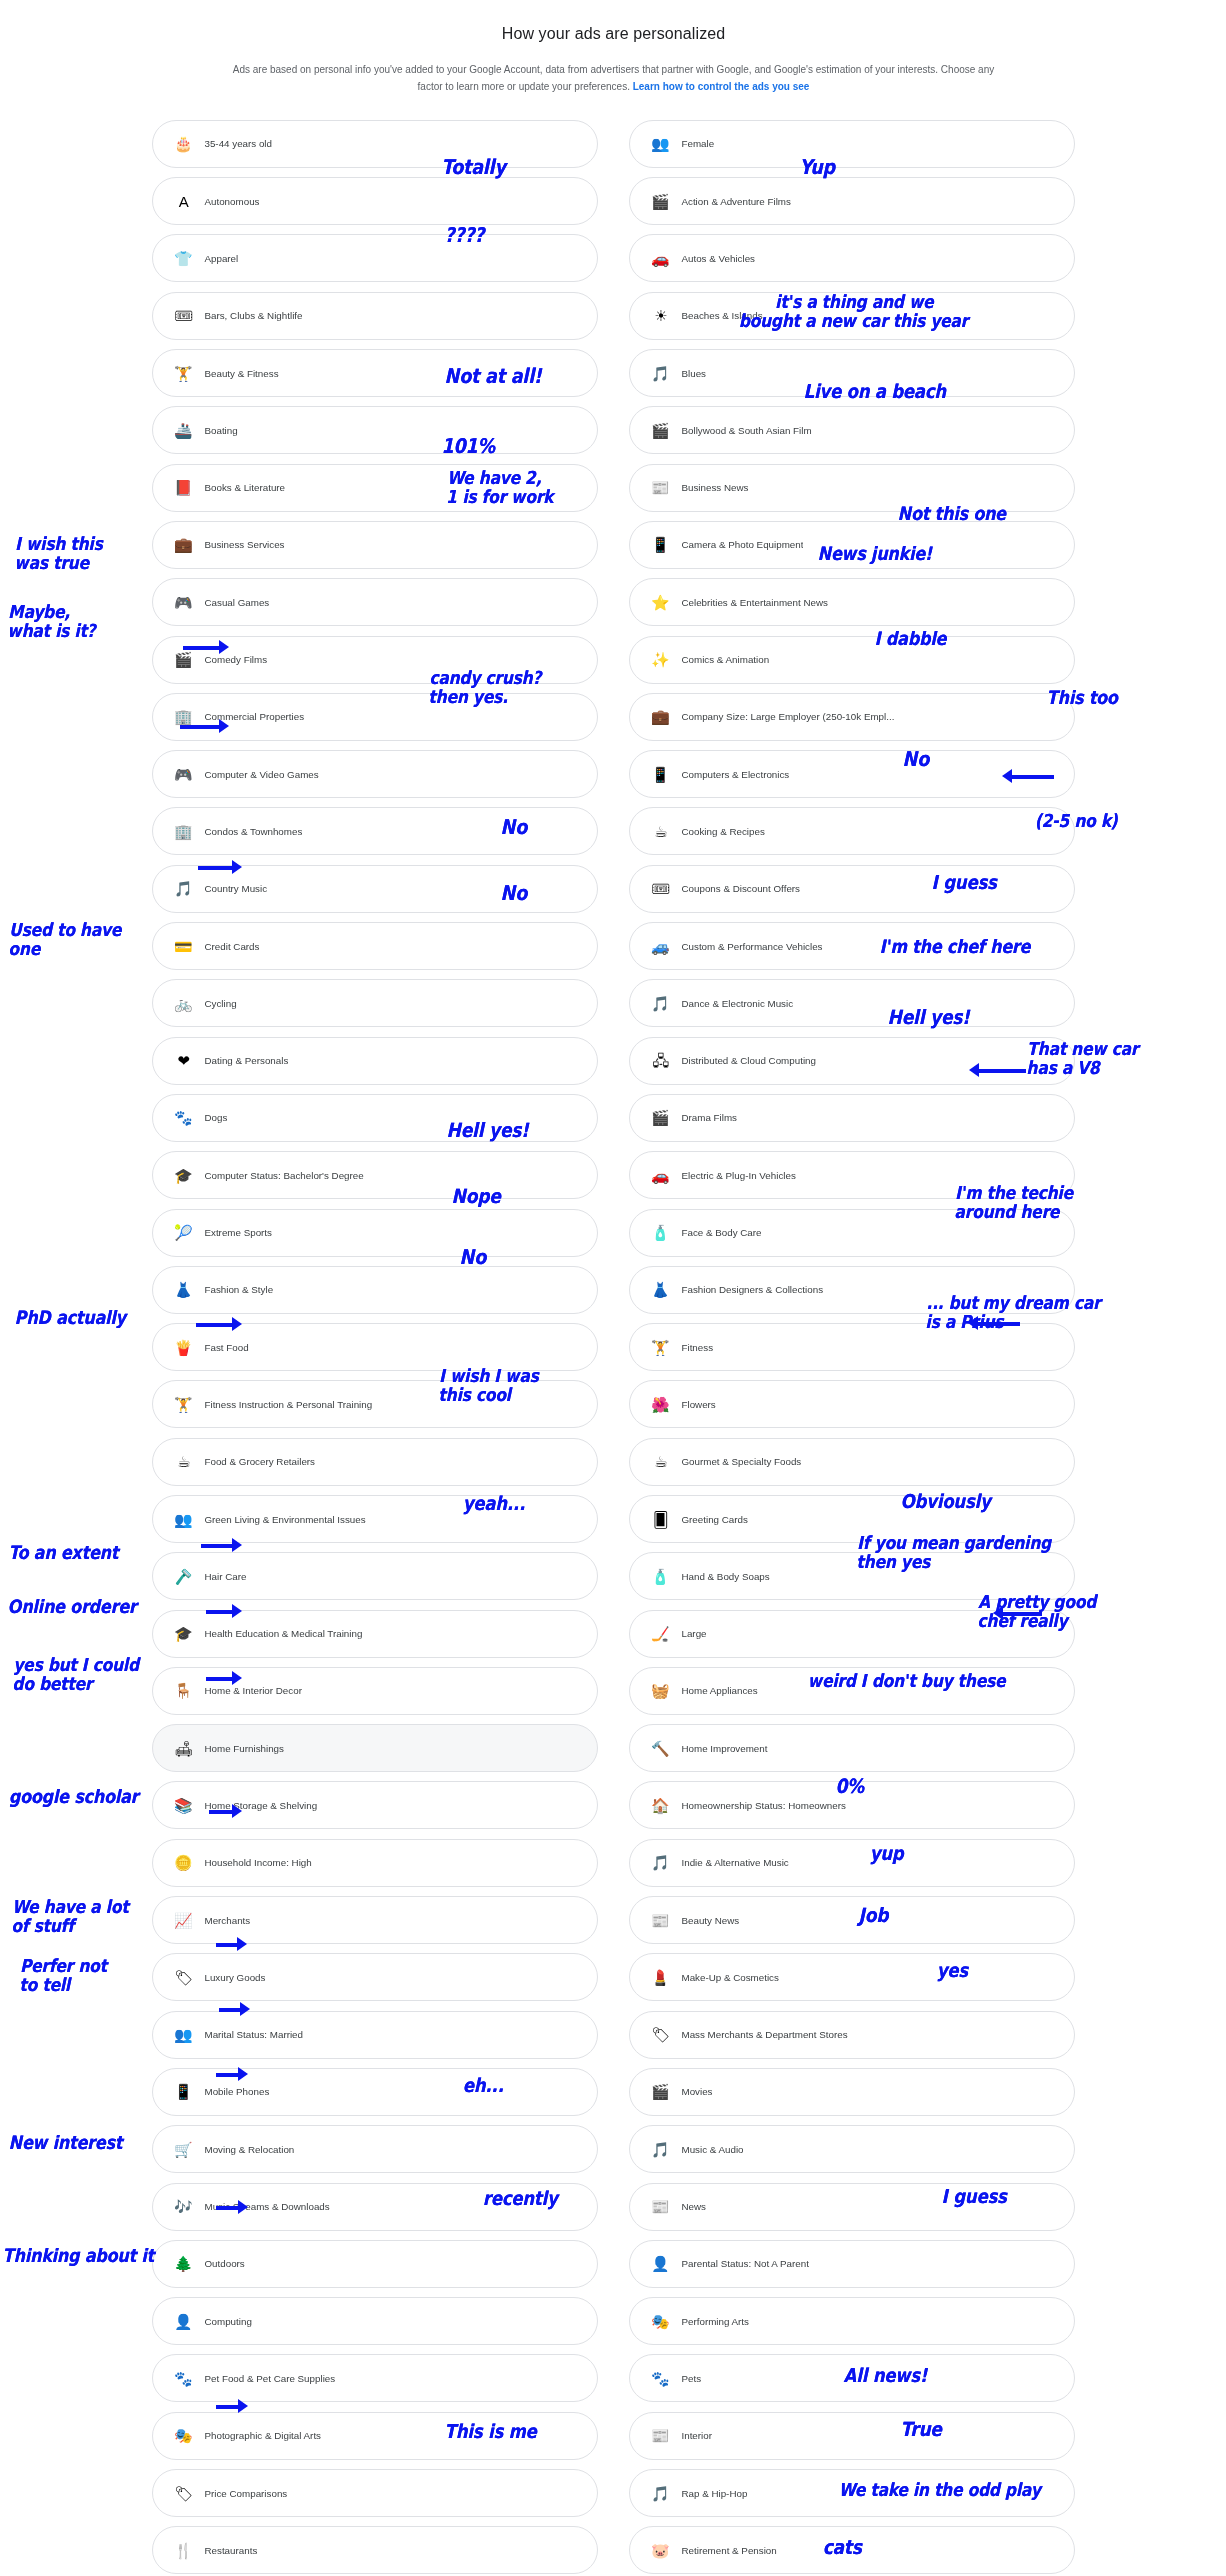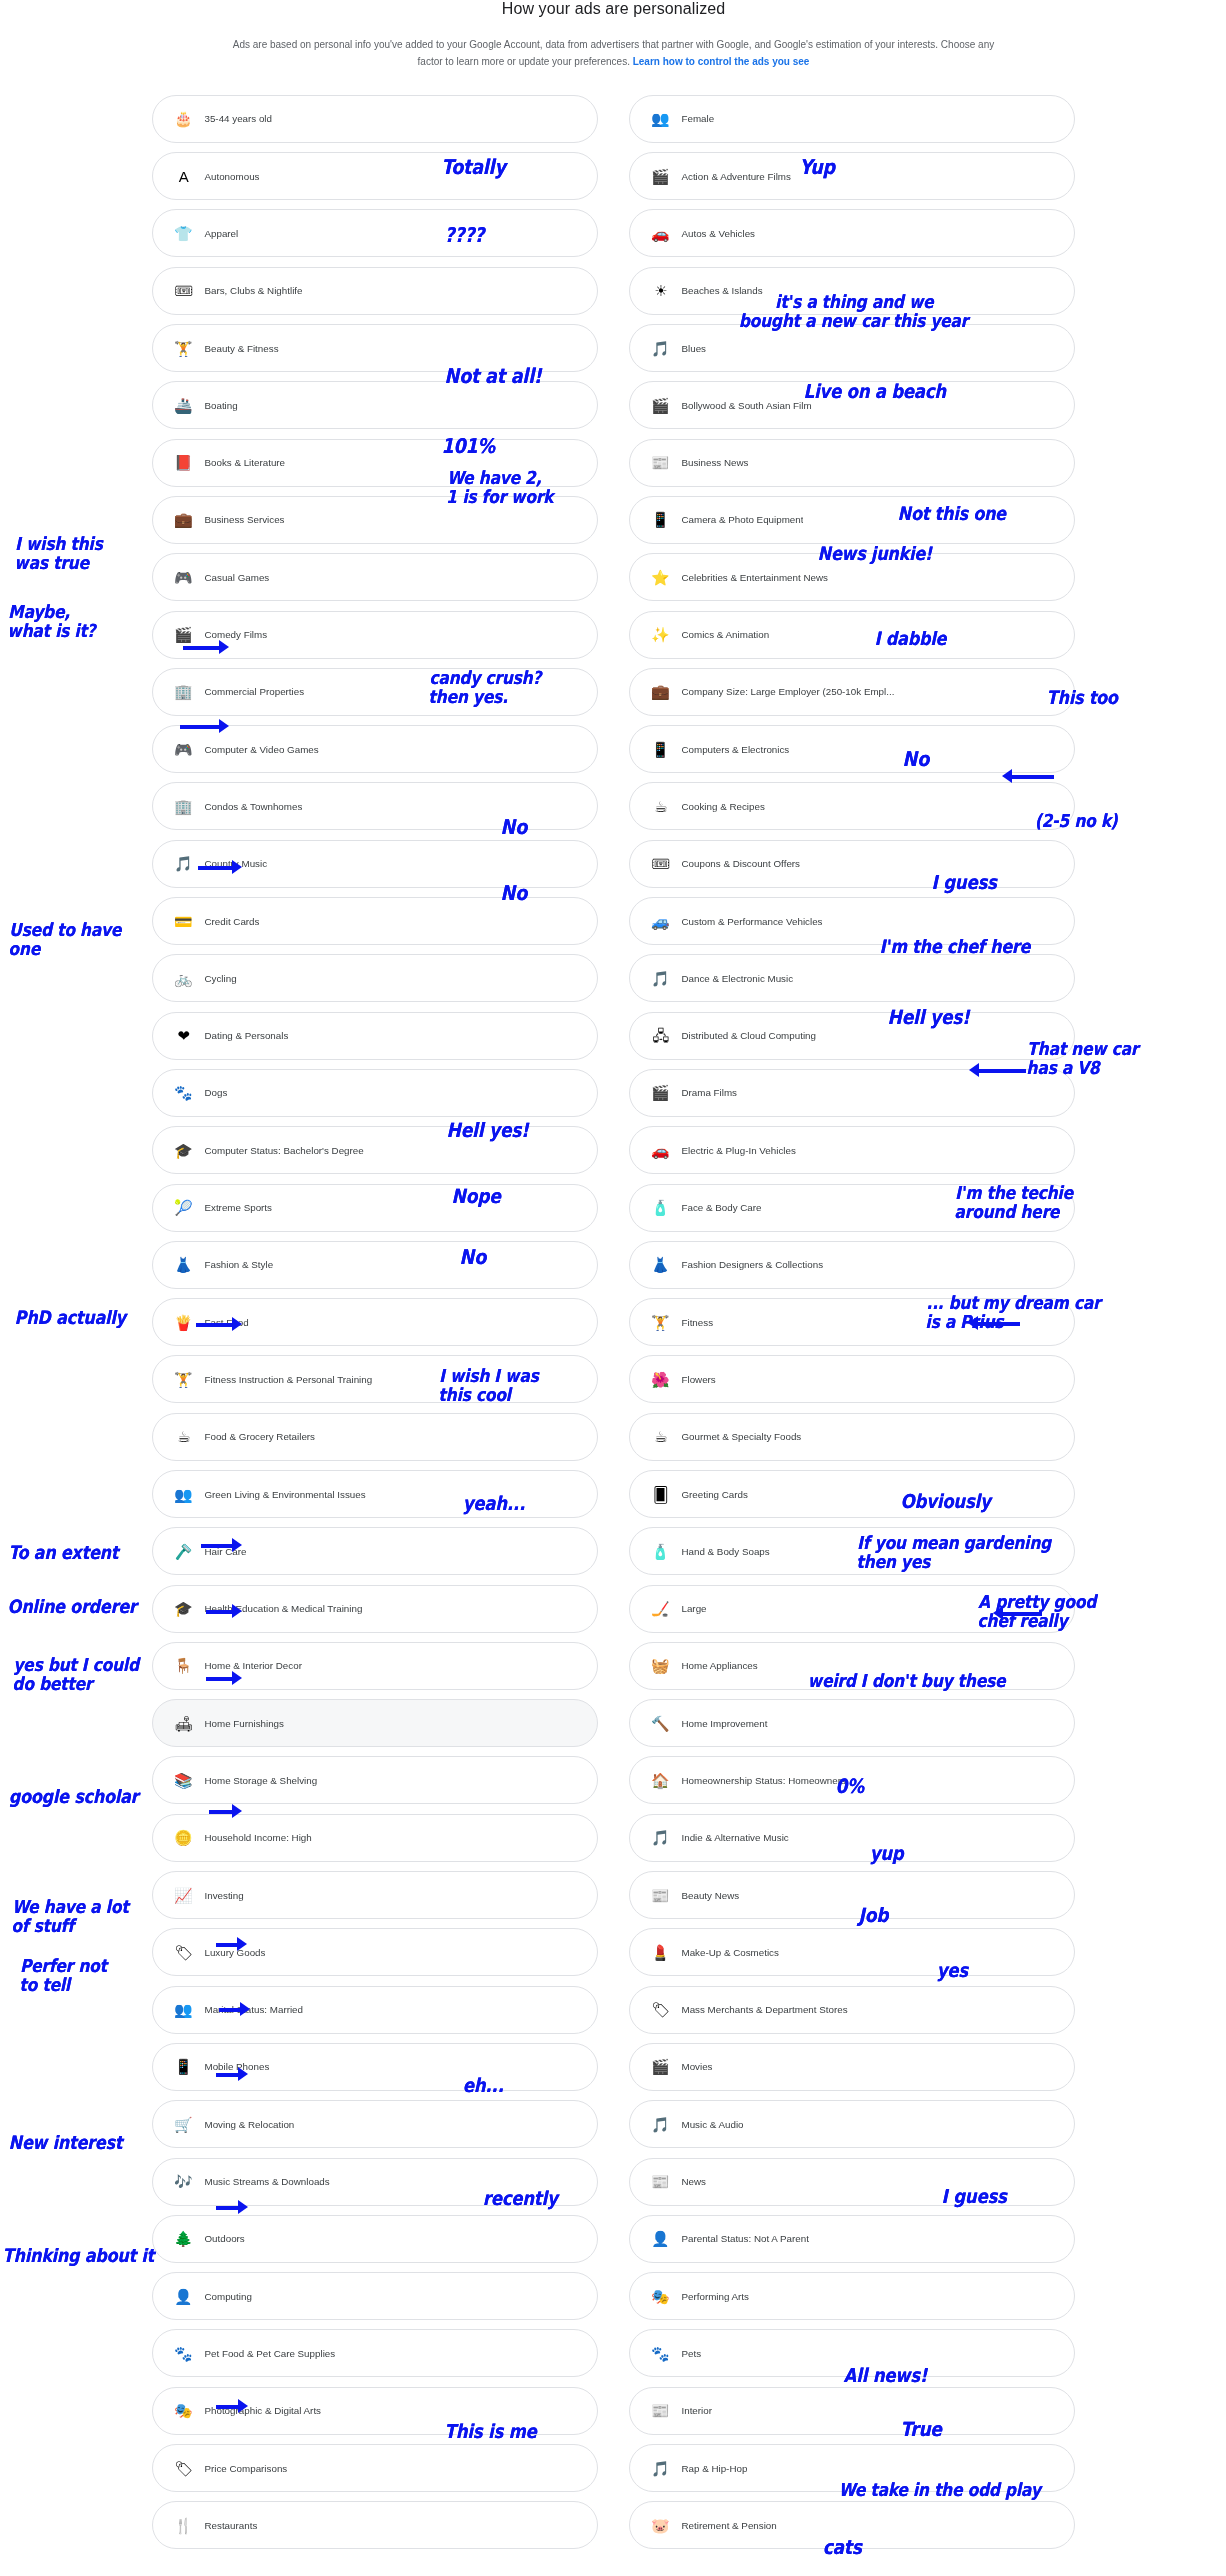--- a/index.html
+++ b/index.html
@@ -11,20 +11,21 @@
   }
   .page{
     position:relative;
     width:1227px;
     min-height:3619px;
     overflow:hidden;
   }
 
   
   .header{
+    padding-top:25px;
     text-align:center;
   }
   .page-title{
     font-size:16px;
     color:#202124;
     font-weight:400;
     letter-spacing:0.1px;
     margin:0 0 17.5px 0;
   }
   .intro{
@@ -398,21 +399,21 @@
       <div class="chip">
         <span class="ico">🪙</span>
         <span class="lbl">Household Income: High</span>
       </div>
       <div class="chip">
         <span class="ico">🎵</span>
         <span class="lbl">Indie &amp; Alternative Music</span>
       </div>
       <div class="chip">
         <span class="ico">📈</span>
-        <span class="lbl">Investing</span>
+        <span class="lbl">Merchants</span>
       </div>
       <div class="chip">
         <span class="ico">📰</span>
         <span class="lbl">Beauty News</span>
       </div>
       <div class="chip">
         <span class="ico">🏷</span>
         <span class="lbl">Luxury Goods</span>
       </div>
       <div class="chip">

